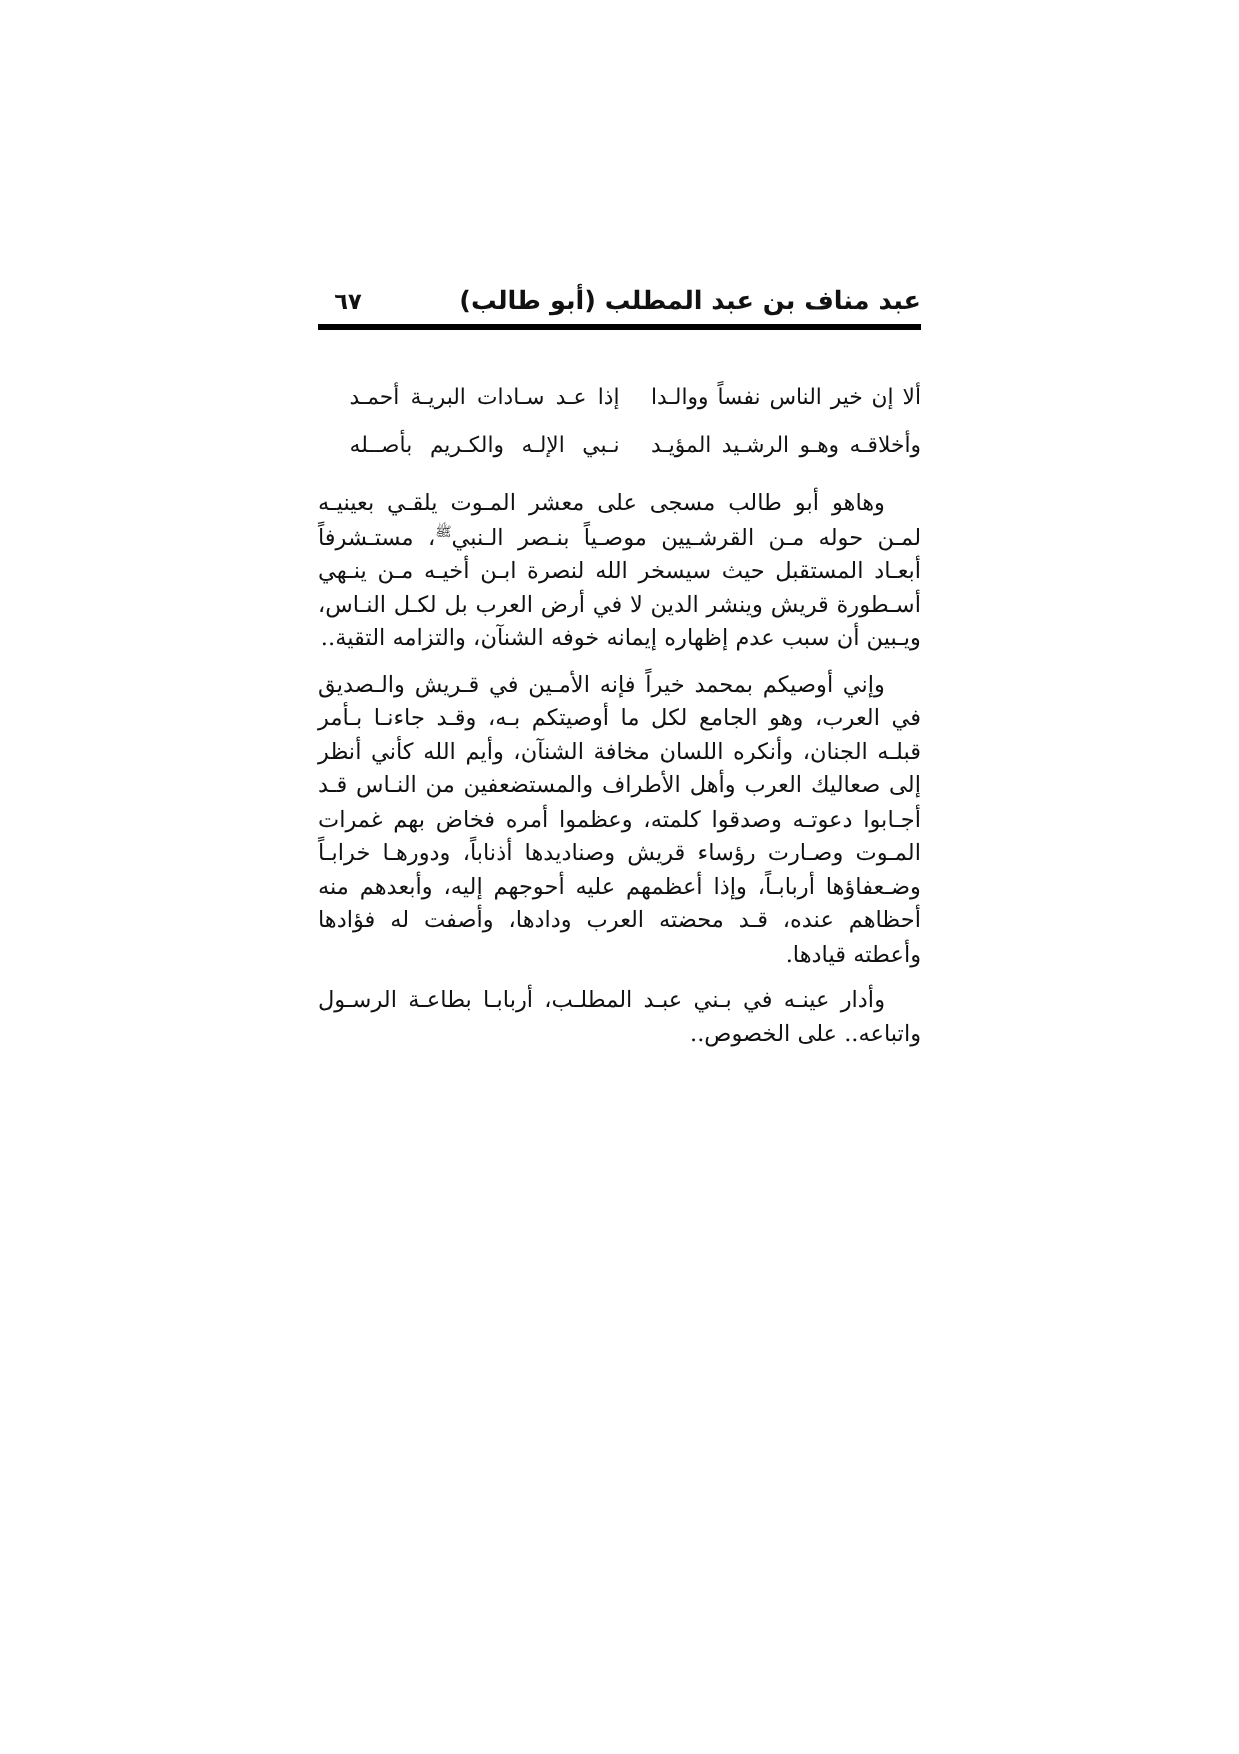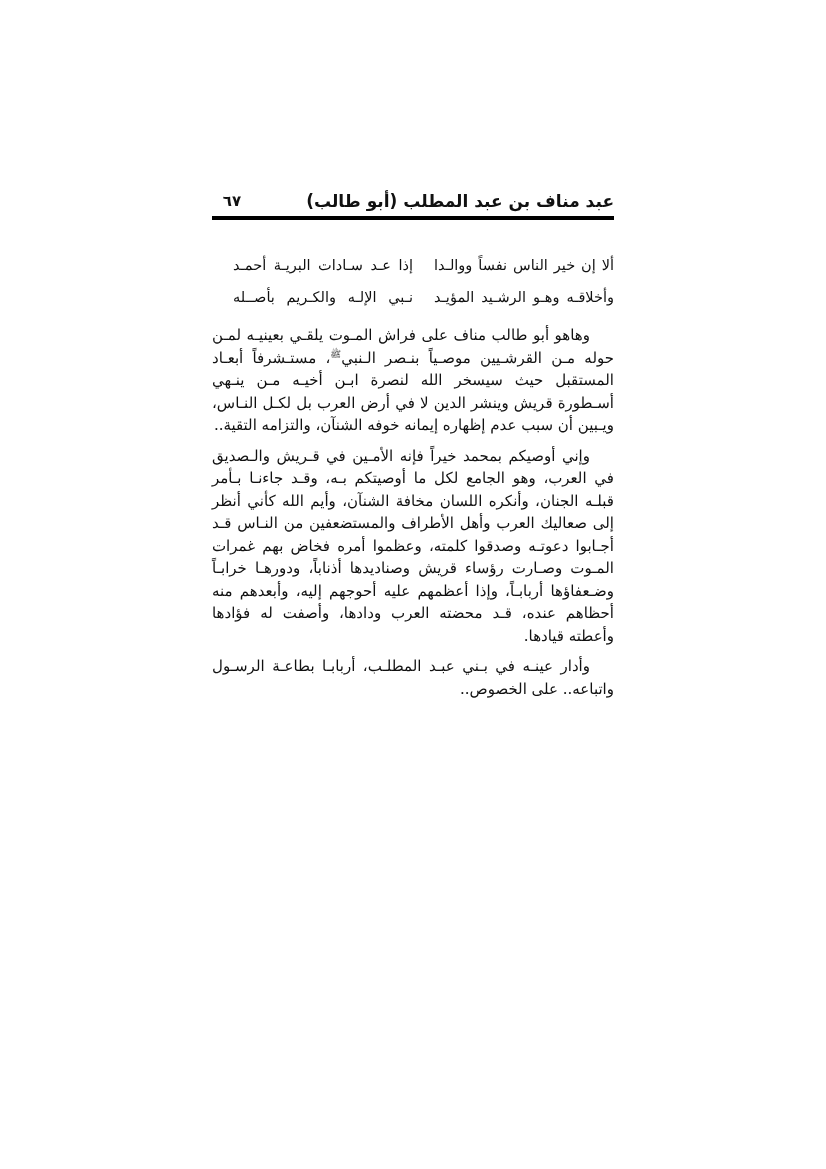--- a/index.html
+++ b/index.html
@@ -119,21 +119,21 @@
         <span class="hemistich">ألا إن خير الناس نفساً ووالـدا</span>
         <span class="hemistich">إذا عـد سـادات البريـة أحمـد</span>
       </div>
       <div class="verse">
         <span class="hemistich">وأخلاقـه وهـو الرشـيد المؤيـد</span>
         <span class="hemistich">نـبي الإلـه والكـريم بأصــله</span>
       </div>
     </div>
 
 
-    <p class="paragraph"><span>وهاهو أبو طالب مناف على فراش المـوت يلقـي بعينيـه لمـن حوله مـن القرشـيين موصـياً بنـصر الـنبي</span><span class="salawat">ﷺ</span><span>، مستـشرفاً أبعـاد المستقبل حيث سيسخر الله لنصرة ابـن أخيـه مـن ينـهي أسـطورة قريش وينشر الدين لا في أرض العرب بل لكـل النـاس، ويـبين أن سبب عدم إظهاره إيمانه خوفه الشنآن، والتزامه التقية..</span></p>
+    <p class="paragraph"><span>وهاهو أبو طالب مسجى على معشر المـوت يلقـي بعينيـه لمـن حوله مـن القرشـيين موصـياً بنـصر الـنبي</span><span class="salawat">ﷺ</span><span>، مستـشرفاً أبعـاد المستقبل حيث سيسخر الله لنصرة ابـن أخيـه مـن ينـهي أسـطورة قريش وينشر الدين لا في أرض العرب بل لكـل النـاس، ويـبين أن سبب عدم إظهاره إيمانه خوفه الشنآن، والتزامه التقية..</span></p>
 
     <p class="paragraph">وإني أوصيكم بمحمد خيراً فإنه الأمـين في قـريش والـصديق في العرب، وهو الجامع لكل ما أوصيتكم بـه، وقـد جاءنـا بـأمر قبلـه الجنان، وأنكره اللسان مخافة الشنآن، وأيم الله كأني أنظر إلى صعاليك العرب وأهل الأطراف والمستضعفين من النـاس قـد أجـابوا دعوتـه وصدقوا كلمته، وعظموا أمره فخاض بهم غمرات المـوت وصـارت رؤساء قريش وصناديدها أذناباً، ودورهـا خرابـاً وضـعفاؤها أربابـاً، وإذا أعظمهم عليه أحوجهم إليه، وأبعدهم منه أحظاهم عنده، قـد محضته العرب ودادها، وأصفت له فؤادها وأعطته قيادها.</p>
 
 
     <p class="paragraph">وأدار عينـه في بـني عبـد المطلـب، أربابـا بطاعـة الرسـول واتباعه.. على الخصوص..</p>
 
   </div>
 </div>
 
 </body></html>

